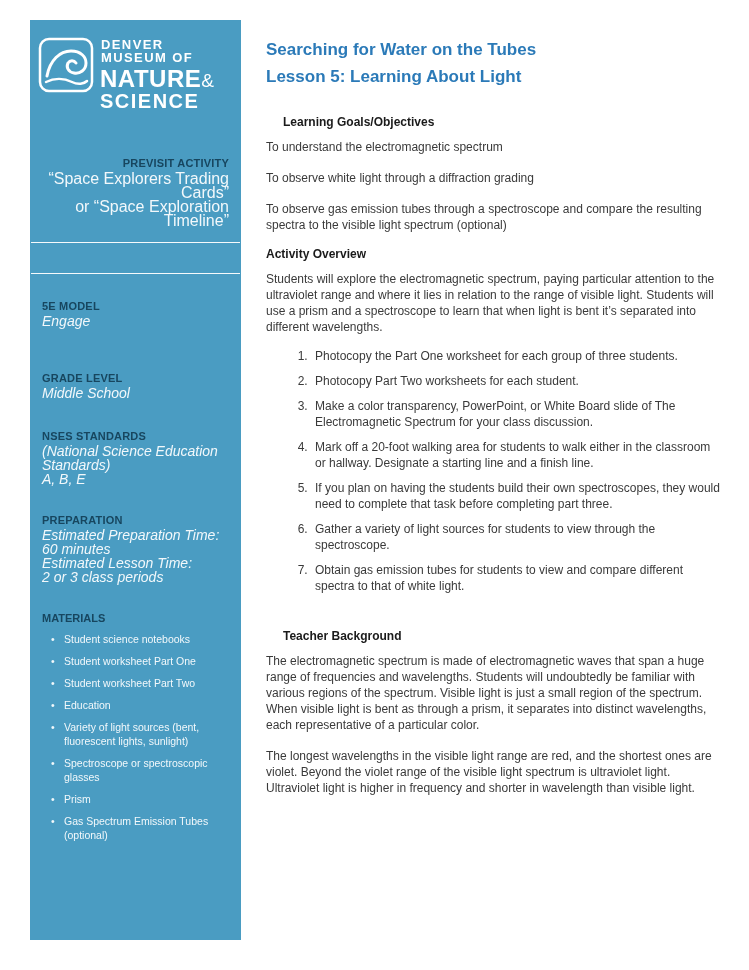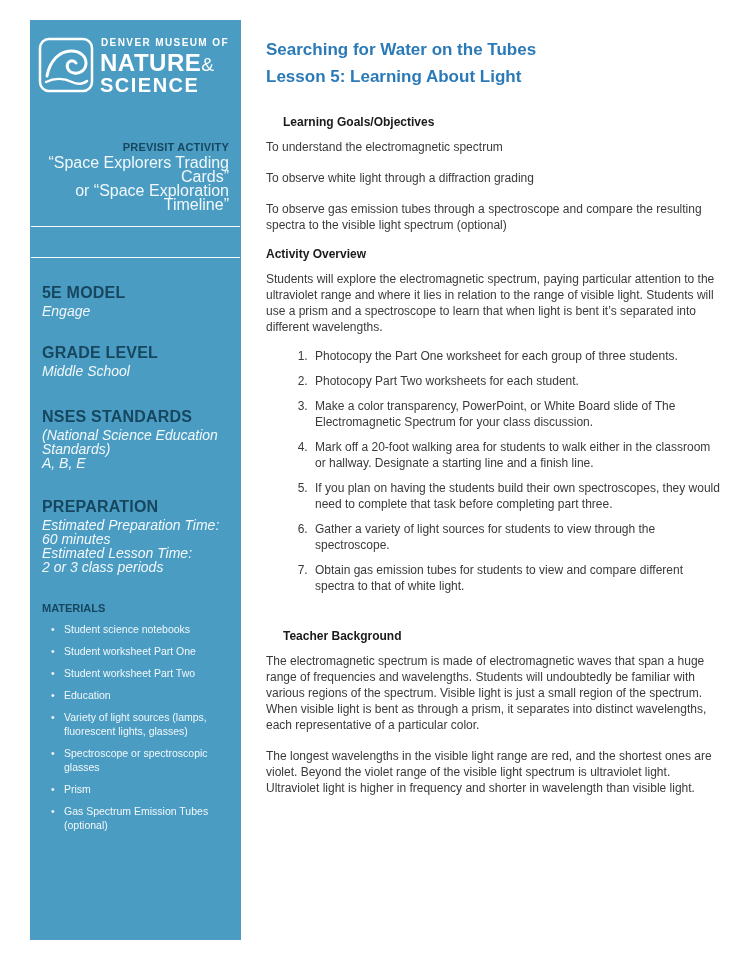--- a/index.html
+++ b/index.html
@@ -16,35 +16,35 @@
   }
 
   
   .sidebar{
     position:absolute;left:30px;top:20px;width:211px;height:920px;
     background:var(--sidebar-bg);color:#fff;
   }
   .logo{display:flex;align-items:flex-start;padding:16px 10px 0 8px;}
   .logo-icon{width:56px;height:58px;flex:0 0 auto;margin-right:6px;}
   .logo-text{line-height:1;}
-  .logo-top{font-size:10px;font-weight:bold;letter-spacing:1.4px;color:#fff;margin:2px 0 3px 1px;}
+  .logo-top{font-size:13px;font-weight:bold;letter-spacing:1.4px;color:#fff;margin:2px 0 3px 1px;}
   .logo-main{font-size:24px;font-weight:bold;letter-spacing:.5px;color:#fff;}
   .logo-main .amp{font-size:19px;font-weight:normal;}
   .logo-main2{font-size:20px;font-weight:bold;letter-spacing:1.5px;color:#fff;}
 
   .previsit{margin-top:46px;padding:0 12px;text-align:right;}
   .previsit h3{font-size:11px;color:var(--sidebar-heading);letter-spacing:.2px;margin-bottom:3px;}
   .previsit div{font-size:16px;line-height:14px;color:#F2F8FB;}
 
   .rule{height:1px;background:rgba(255,255,255,.95);margin:0 1px;}
   .rule.r1{margin-top:14px;}
   .rule.r2{margin-top:30px;}
 
   .sb-section{padding:0 12px;margin-top:26px;}
-  .sb-section h3{font-size:16px;color:var(--sidebar-heading);letter-spacing:.2px;margin-bottom:2px;}
+  .sb-section h3{font-size:11px;color:var(--sidebar-heading);letter-spacing:.2px;margin-bottom:2px;}
   .sb-section div{font-size:14px;line-height:14px;color:#F2F8FB;font-style:italic;}
 
   .materials{padding:0 12px;margin-top:28px;}
   .materials h3{font-size:11px;color:var(--sidebar-heading);margin-bottom:8px;}
   .materials ul{list-style:none;}
   .materials li{
     position:relative;font-size:10.5px;line-height:14px;color:#F2F8FB;
     padding-left:22px;margin-bottom:8px;
   }
   .materials li::before{
@@ -90,21 +90,21 @@
   </div>
 
   <div class="rule r1"></div>
   <div class="rule r2"></div>
 
   <div class="sb-section">
     <h3>5E MODEL</h3>
     <div>Engage</div>
   </div>
 
-  <div class="sb-section" style="margin-top:26px;">
+  <div class="sb-section" style="margin-top:44px;">
     <h3>GRADE LEVEL</h3>
     <div>Middle School</div>
   </div>
 
   <div class="sb-section" style="margin-top:30px;">
     <h3>NSES STANDARDS</h3>
     <div>(National Science Education</div>
     <div>Standards)</div>
     <div>A, B, E</div>
   </div>
@@ -117,21 +117,21 @@
     <div>2 or 3 class periods</div>
   </div>
 
   <div class="materials">
     <h3>MATERIALS</h3>
     <ul>
       <li>Student science notebooks</li>
       <li>Student worksheet Part One</li>
       <li>Student worksheet Part Two</li>
       <li>Education</li>
-      <li>Variety of light sources (lamps, fluorescent lights, glasses)</li>
+      <li>Variety of light sources (bent, fluorescent lights, sunlight)</li>
       <li>Spectroscope or spectroscopic glasses</li>
       <li>Prism</li>
       <li>Gas Spectrum Emission Tubes (optional)</li>
     </ul>
   </div>
 
 </aside>
 
 <main class="main">
 

